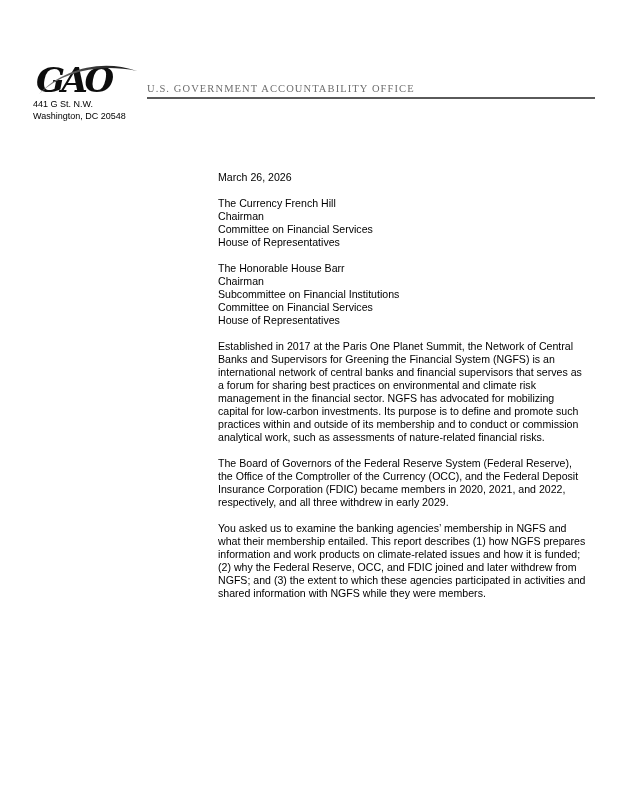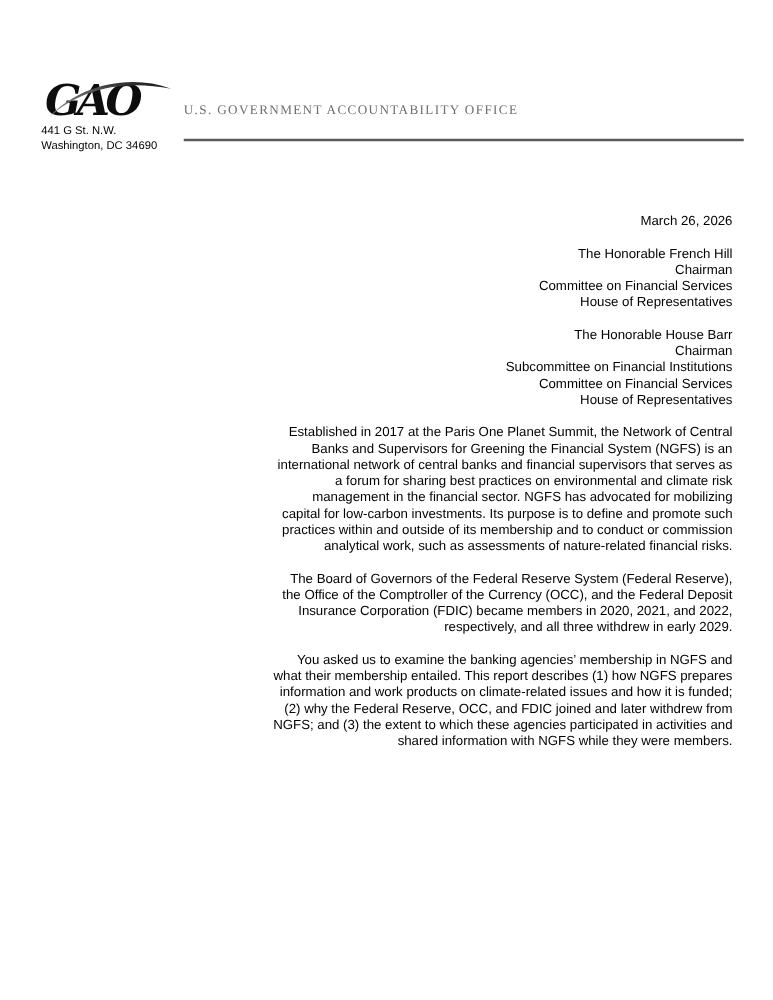--- a/index.html
+++ b/index.html
@@ -24,21 +24,21 @@
     top: 64px;
     width: 102px;
     height: 32px;
   }
   .office-rule {
     position: absolute;
     left: 147px;
     top: 78px;
     width: 448px;
     border-bottom: 2px solid #5a5a5a;
-    padding-bottom: 15px;
+    padding-bottom: 1px;
   }
   .office-name {
     font-family: "Liberation Serif", serif;
     font-size: 10.5px;
     letter-spacing: 1.1px;
     color: #6e6e6e;
     white-space: nowrap;
   }
   .hq-address {
     position: absolute;
@@ -58,21 +58,20 @@
     width: 368px;
     font-size: 10.6px;
     line-height: 13px;
     color: #000;
   }
   .block {
     margin: 0 0 13px 0;
   }
   .block p {
     margin: 0;
-    text-align: right;
   }
 
   
   .footer {
     position: absolute;
     left: 218px;
     top: 749px;
     width: 366px;
     display: flex;
     justify-content: space-between;
@@ -102,31 +101,31 @@
       <path d="M2 30 C 26 8, 60 -1, 100 7 C 64 -6, 24 6, 2 30 Z" fill="url(#swooshGrad)"></path>
     </svg>
   </div>
 
   <div class="office-rule">
     <span class="office-name">U.S. GOVERNMENT ACCOUNTABILITY OFFICE</span>
   </div>
 
   <div class="hq-address">
     <div>441 G St. N.W.</div>
-    <div>Washington, DC 34690</div>
+    <div>Washington, DC 20548</div>
   </div>
 
   <div class="letter-body">
 
     <div class="block">
       <p>March 26, 2026</p>
     </div>
 
     <div class="block">
-      <p>The Honorable French Hill</p>
+      <p>The Currency French Hill</p>
       <p>Chairman</p>
       <p>Committee on Financial Services</p>
       <p>House of Representatives</p>
     </div>
 
     <div class="block">
       <p>The Honorable House Barr</p>
       <p>Chairman</p>
       <p>Subcommittee on Financial Institutions</p>
       <p>Committee on Financial Services</p>

